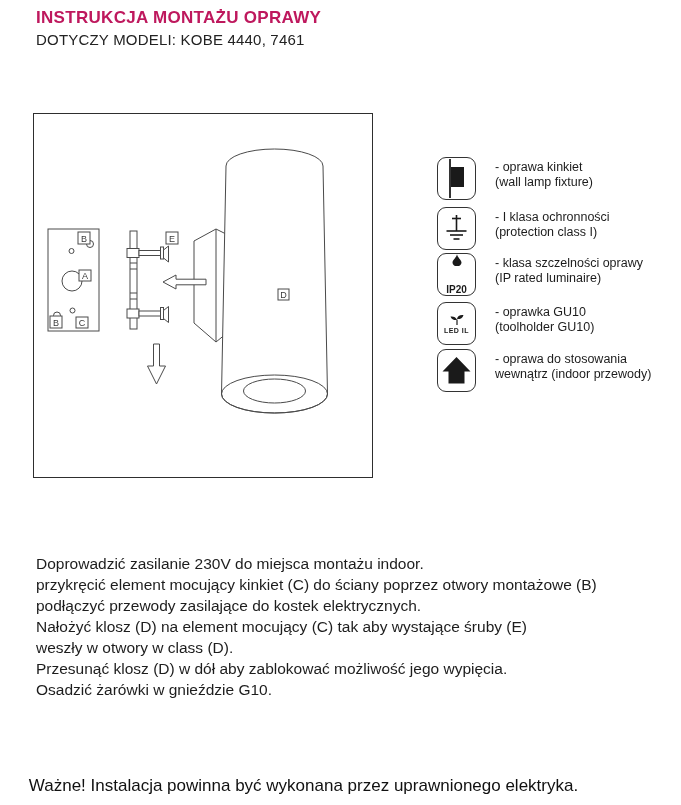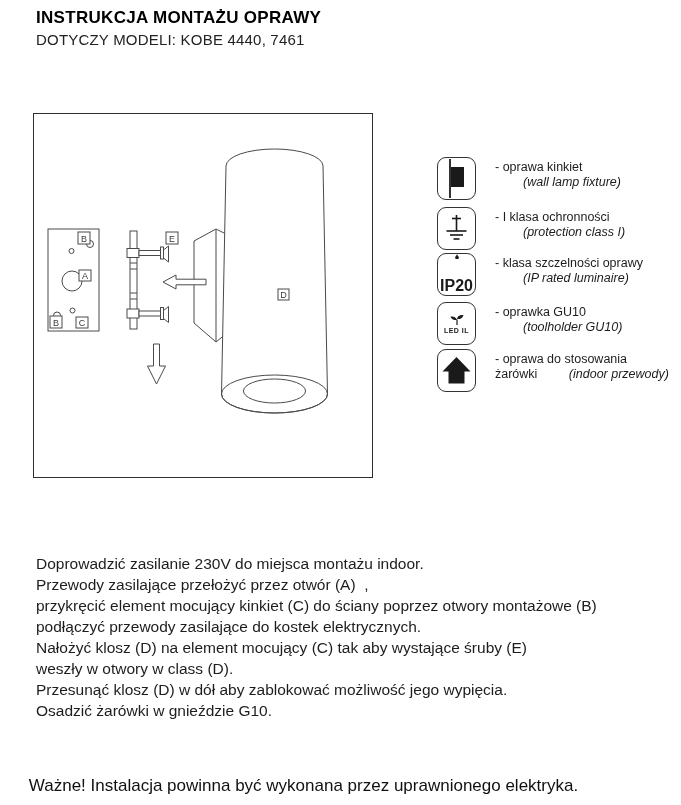--- a/index.html
+++ b/index.html
@@ -2,21 +2,21 @@
 <html><head>
 <meta charset="utf-8">
 <style>
   html,body{margin:0;padding:0;background:#ffffff;}
   .page{
     position:relative;width:681px;height:805px;background:#ffffff;
     font-family:"Liberation Sans", sans-serif;color:#1c1c1c;overflow:hidden;
   }
   
   .header{position:absolute;left:36px;top:8px;}
-  .title{font-size:17px;font-weight:700;letter-spacing:.3px;color:#000000;line-height:20px;}
+  .title{font-size:17px;font-weight:700;letter-spacing:.3px;color:#be185d;line-height:20px;}
   .subtitle{font-size:15px;font-weight:400;color:#222;line-height:18px;margin-top:3px;letter-spacing:.2px;}
   
   .figure-box{
     position:absolute;left:33px;top:113px;width:338px;height:363px;
     border:1.5px solid #2e2e2e;background:#fff;
   }
   .figure-box svg{display:block;}
   
   .legend{position:absolute;left:437px;top:157px;width:256px;height:250px;}
   .legend-row{position:absolute;left:0;display:flex;align-items:flex-start;}
@@ -24,26 +24,26 @@
   .legend-row:nth-child(2){top:50px;}
   .legend-row:nth-child(3){top:96px;}
   .legend-row:nth-child(4){top:145px;}
   .legend-row:nth-child(5){top:192px;}
   .licon{
     width:37px;height:41px;border:1.6px solid #333;border-radius:9px;
     position:relative;flex:0 0 auto;background:#fff;
     display:flex;flex-direction:column;align-items:center;justify-content:center;
   }
   .ltext{margin-left:19px;padding-top:3px;font-size:12.5px;line-height:15px;color:#1c1c1c;}
-  .l2 .it{font-style:italic;margin-left:28px;}
+  .l2 .it{}
   
   .wall-line{position:absolute;left:11px;top:1px;bottom:1px;width:1.6px;background:#333;}
   .wall-block{position:absolute;left:12.5px;top:9px;width:13px;height:20px;background:#1a1a1a;}
   
-  .ip-text{font-size:16px;font-weight:700;color:#1a1a1a;margin-top:18px;letter-spacing:0;}
+  .ip-text{font-size:10px;font-weight:700;color:#1a1a1a;margin-top:18px;letter-spacing:0;}
   
   .led-text{font-size:7px;font-weight:700;color:#1a1a1a;margin-top:2px;letter-spacing:.5px;}
   
   .instructions{position:absolute;left:36px;top:541px;font-size:15.5px;color:#1d1d1d;}
   .instructions .heading{line-height:16px;}
   .instructions .lines{margin-top:12px;}
   .instructions p{margin:0;line-height:21px;white-space:pre;}
   
   .warning{
     position:absolute;left:0;top:776px;width:607px;text-align:center;
@@ -182,30 +182,29 @@
     </div>
 
     <div class="legend-row">
       <div class="licon">
         <svg width="37" height="41" viewBox="0 0 37 41">
           <polygon points="18.5,7 4.5,21.5 10.5,21.5 10.5,33.5 26.5,33.5 26.5,21.5 32.5,21.5" fill="#1a1a1a"></polygon>
         </svg>
       </div>
       <div class="ltext">
         <div class="l1">- oprawa do stosowania</div>
-        <div class="l2"><span>żarówki </span><span class="it">(indoor przewody)</span></div>
+        <div class="l2"><span>wewnątrz </span><span class="it">(indoor przewody)</span></div>
       </div>
     </div>
 
   </div>
 
   <div class="instructions">
     <div class="lines">
       <p>Doprowadzić zasilanie 230V do miejsca montażu indoor.</p>
-      <p>Przewody zasilające przełożyć przez otwór (A)  ,</p>
       <p>przykręcić element mocujący kinkiet (C) do ściany poprzez otwory montażowe (B)</p>
       <p>podłączyć przewody zasilające do kostek elektrycznych.</p>
       <p>Nałożyć klosz (D) na element mocujący (C) tak aby wystające śruby (E)</p>
       <p>weszły w otwory w class (D).</p>
       <p>Przesunąć klosz (D) w dół aby zablokować możliwość jego wypięcia.</p>
       <p>Osadzić żarówki w gnieździe G10.</p>
     </div>
   </div>
 
   <div class="warning">Ważne! Instalacja powinna być wykonana przez uprawnionego elektryka.</div>

